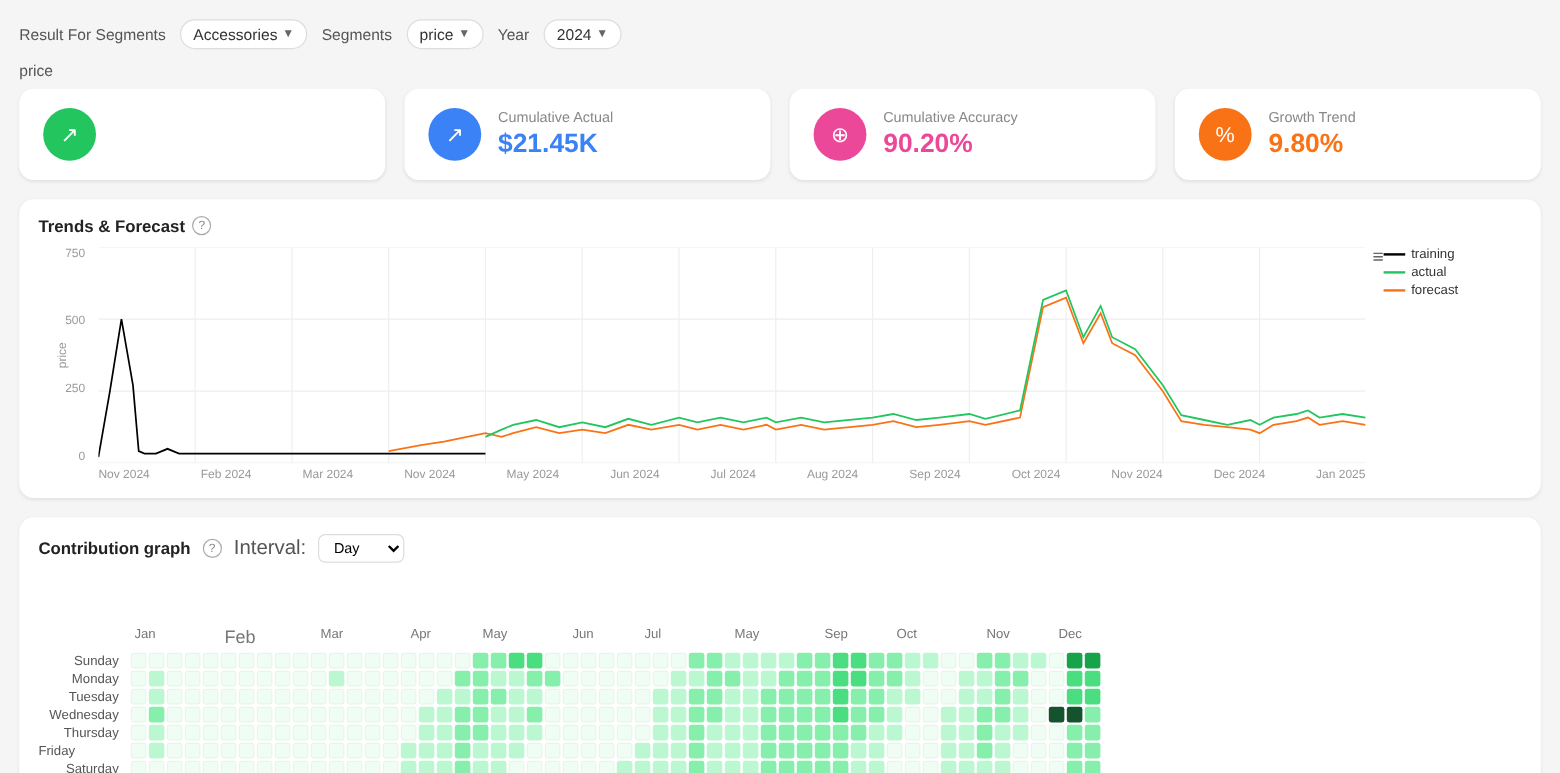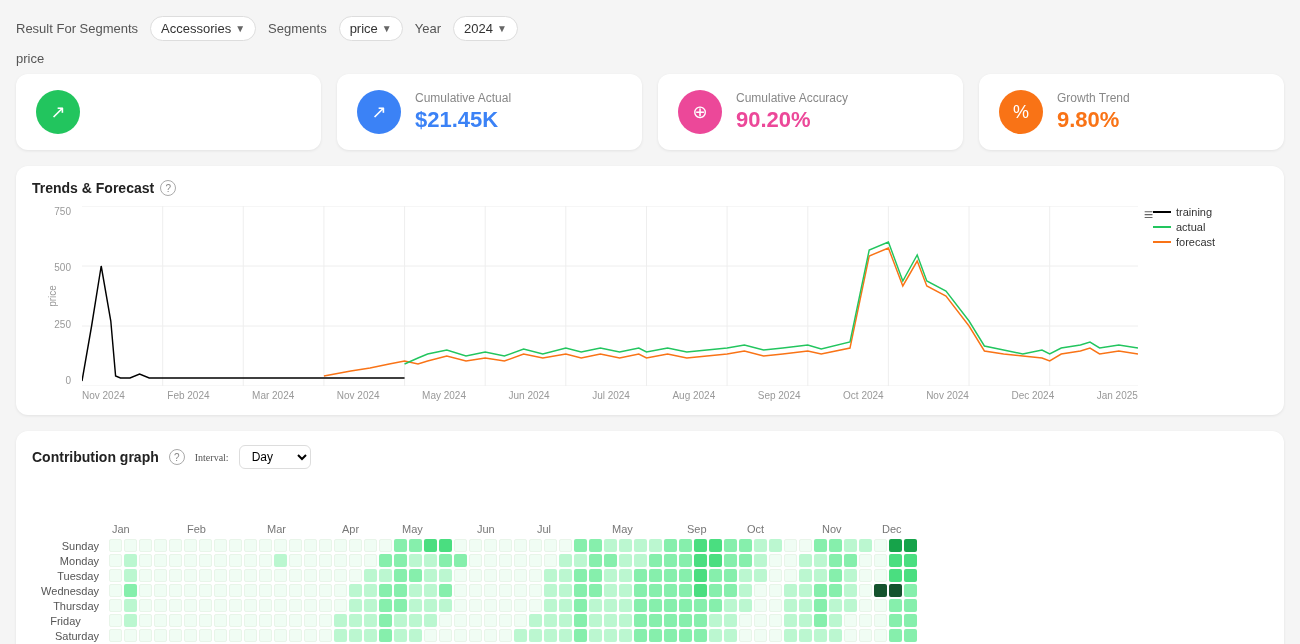--- a/index.html
+++ b/index.html
@@ -40,21 +40,21 @@
     .chart-wrapper { position: relative; width: 100%; }
     .chart-area { position: relative; height: 180px; margin-left: 50px; margin-right: 130px; }
     .chart-svg { width: 100%; height: 100%; }
     .y-axis-labels { position: absolute; left: 0; top: 0; height: 100%; width: 45px; display: flex; flex-direction: column; justify-content: space-between; align-items: flex-end; padding-right: 6px; font-size: 10px; color: #999; }
     .x-axis-labels { display: flex; justify-content: space-between; margin-left: 50px; margin-right: 130px; padding-top: 4px; font-size: 10px; color: #999; }
     .legend-item { display: flex; align-items: center; gap: 5px; margin-bottom: 3px; }
     .legend-line { width: 18px; height: 2px; }
 
     
     .contrib-header { display: flex; align-items: center; gap: 10px; margin-bottom: 10px; }
-    .interval-label { font-size: 10px; color: #555; font-family: Liberation Serif, serif; }
+    .interval-label { font-size: 17px; color: #555; }
     .interval-select { border: 1px solid #ddd; border-radius: 6px; padding: 3px 8px; font-size: 12px; background: #fff; cursor: pointer; }
 
     .contrib-grid { overflow-x: auto; }
   </style>
 </head>
 <body>
 
 <div class="page">
 
   <div class="header">
@@ -187,21 +187,21 @@
       <span class="interval-label">Interval:</span>
       <select class="interval-select">
         <option>Day</option>
         <option>Week</option>
         <option>Month</option>
       </select>
     </div>
     <div class="contrib-grid" id="contrib-grid">
     <div style="display: flex; margin-left: 80px; margin-bottom: 4px; margin-top: 44px;">
           <div style="font-size: 11px; color: rgb(119, 119, 119); width: 75px; flex-shrink: 0;">Jan</div>
-          <div style="font-size: 11px; color: rgb(119, 119, 119); width: 80px; flex-shrink: 0;">Feb</div>
+          <div style="font-size: 15px; color: rgb(119, 119, 119); width: 80px; flex-shrink: 0;">Feb</div>
           <div style="font-size: 11px; color: rgb(119, 119, 119); width: 75px; flex-shrink: 0;">Mar</div>
           <div style="font-size: 11px; color: rgb(119, 119, 119); width: 60px; flex-shrink: 0;">Apr</div>
           <div style="font-size: 11px; color: rgb(119, 119, 119); width: 75px; flex-shrink: 0;">May</div>
           <div style="font-size: 11px; color: rgb(119, 119, 119); width: 60px; flex-shrink: 0;">Jun</div>
           <div style="font-size: 11px; color: rgb(119, 119, 119); width: 75px; flex-shrink: 0;">Jul</div>
           <div style="font-size: 11px; color: rgb(119, 119, 119); width: 75px; flex-shrink: 0;">May</div>
           <div style="font-size: 11px; color: rgb(119, 119, 119); width: 60px; flex-shrink: 0;">Sep</div>
           <div style="font-size: 11px; color: rgb(119, 119, 119); width: 75px; flex-shrink: 0;">Oct</div>
           <div style="font-size: 11px; color: rgb(119, 119, 119); width: 60px; flex-shrink: 0;">Nov</div>
           <div style="font-size: 11px; color: rgb(119, 119, 119); width: 60px; flex-shrink: 0;">Dec</div>
@@ -495,21 +495,21 @@
             <div style="width: 13px; height: 13px; border-radius: 2px; background: rgb(134, 239, 172);"></div>
             <div style="width: 13px; height: 13px; border-radius: 2px; background: rgb(187, 247, 208);"></div>
             <div style="width: 13px; height: 13px; border-radius: 2px; background: rgb(187, 247, 208);"></div>
             <div style="width: 13px; height: 13px; border-radius: 2px; background: rgb(240, 253, 244); border: 1px solid rgb(232, 245, 233);"></div>
             <div style="width: 13px; height: 13px; border-radius: 2px; background: rgb(240, 253, 244); border: 1px solid rgb(232, 245, 233);"></div>
             <div style="width: 13px; height: 13px; border-radius: 2px; background: rgb(134, 239, 172);"></div>
             <div style="width: 13px; height: 13px; border-radius: 2px; background: rgb(134, 239, 172);"></div>
           </div>
         </div>
         <div style="display: flex; align-items: center; gap: 2px; margin-bottom: 2px;">
-          <div style="width: 75px; font-size: 11px; color: rgb(85, 85, 85); text-align: center; padding-right: 8px; flex-shrink: 0;">Friday</div>
+          <div style="width: 75px; font-size: 11px; color: rgb(85, 85, 85); text-align: left; padding-right: 8px; flex-shrink: 0;">Friday</div>
           <div style="display: flex; gap: 2px;">
             <div style="width: 13px; height: 13px; border-radius: 2px; background: rgb(240, 253, 244); border: 1px solid rgb(232, 245, 233);"></div>
             <div style="width: 13px; height: 13px; border-radius: 2px; background: rgb(187, 247, 208);"></div>
             <div style="width: 13px; height: 13px; border-radius: 2px; background: rgb(240, 253, 244); border: 1px solid rgb(232, 245, 233);"></div>
             <div style="width: 13px; height: 13px; border-radius: 2px; background: rgb(240, 253, 244); border: 1px solid rgb(232, 245, 233);"></div>
             <div style="width: 13px; height: 13px; border-radius: 2px; background: rgb(240, 253, 244); border: 1px solid rgb(232, 245, 233);"></div>
             <div style="width: 13px; height: 13px; border-radius: 2px; background: rgb(240, 253, 244); border: 1px solid rgb(232, 245, 233);"></div>
             <div style="width: 13px; height: 13px; border-radius: 2px; background: rgb(240, 253, 244); border: 1px solid rgb(232, 245, 233);"></div>
             <div style="width: 13px; height: 13px; border-radius: 2px; background: rgb(240, 253, 244); border: 1px solid rgb(232, 245, 233);"></div>
             <div style="width: 13px; height: 13px; border-radius: 2px; background: rgb(240, 253, 244); border: 1px solid rgb(232, 245, 233);"></div>

